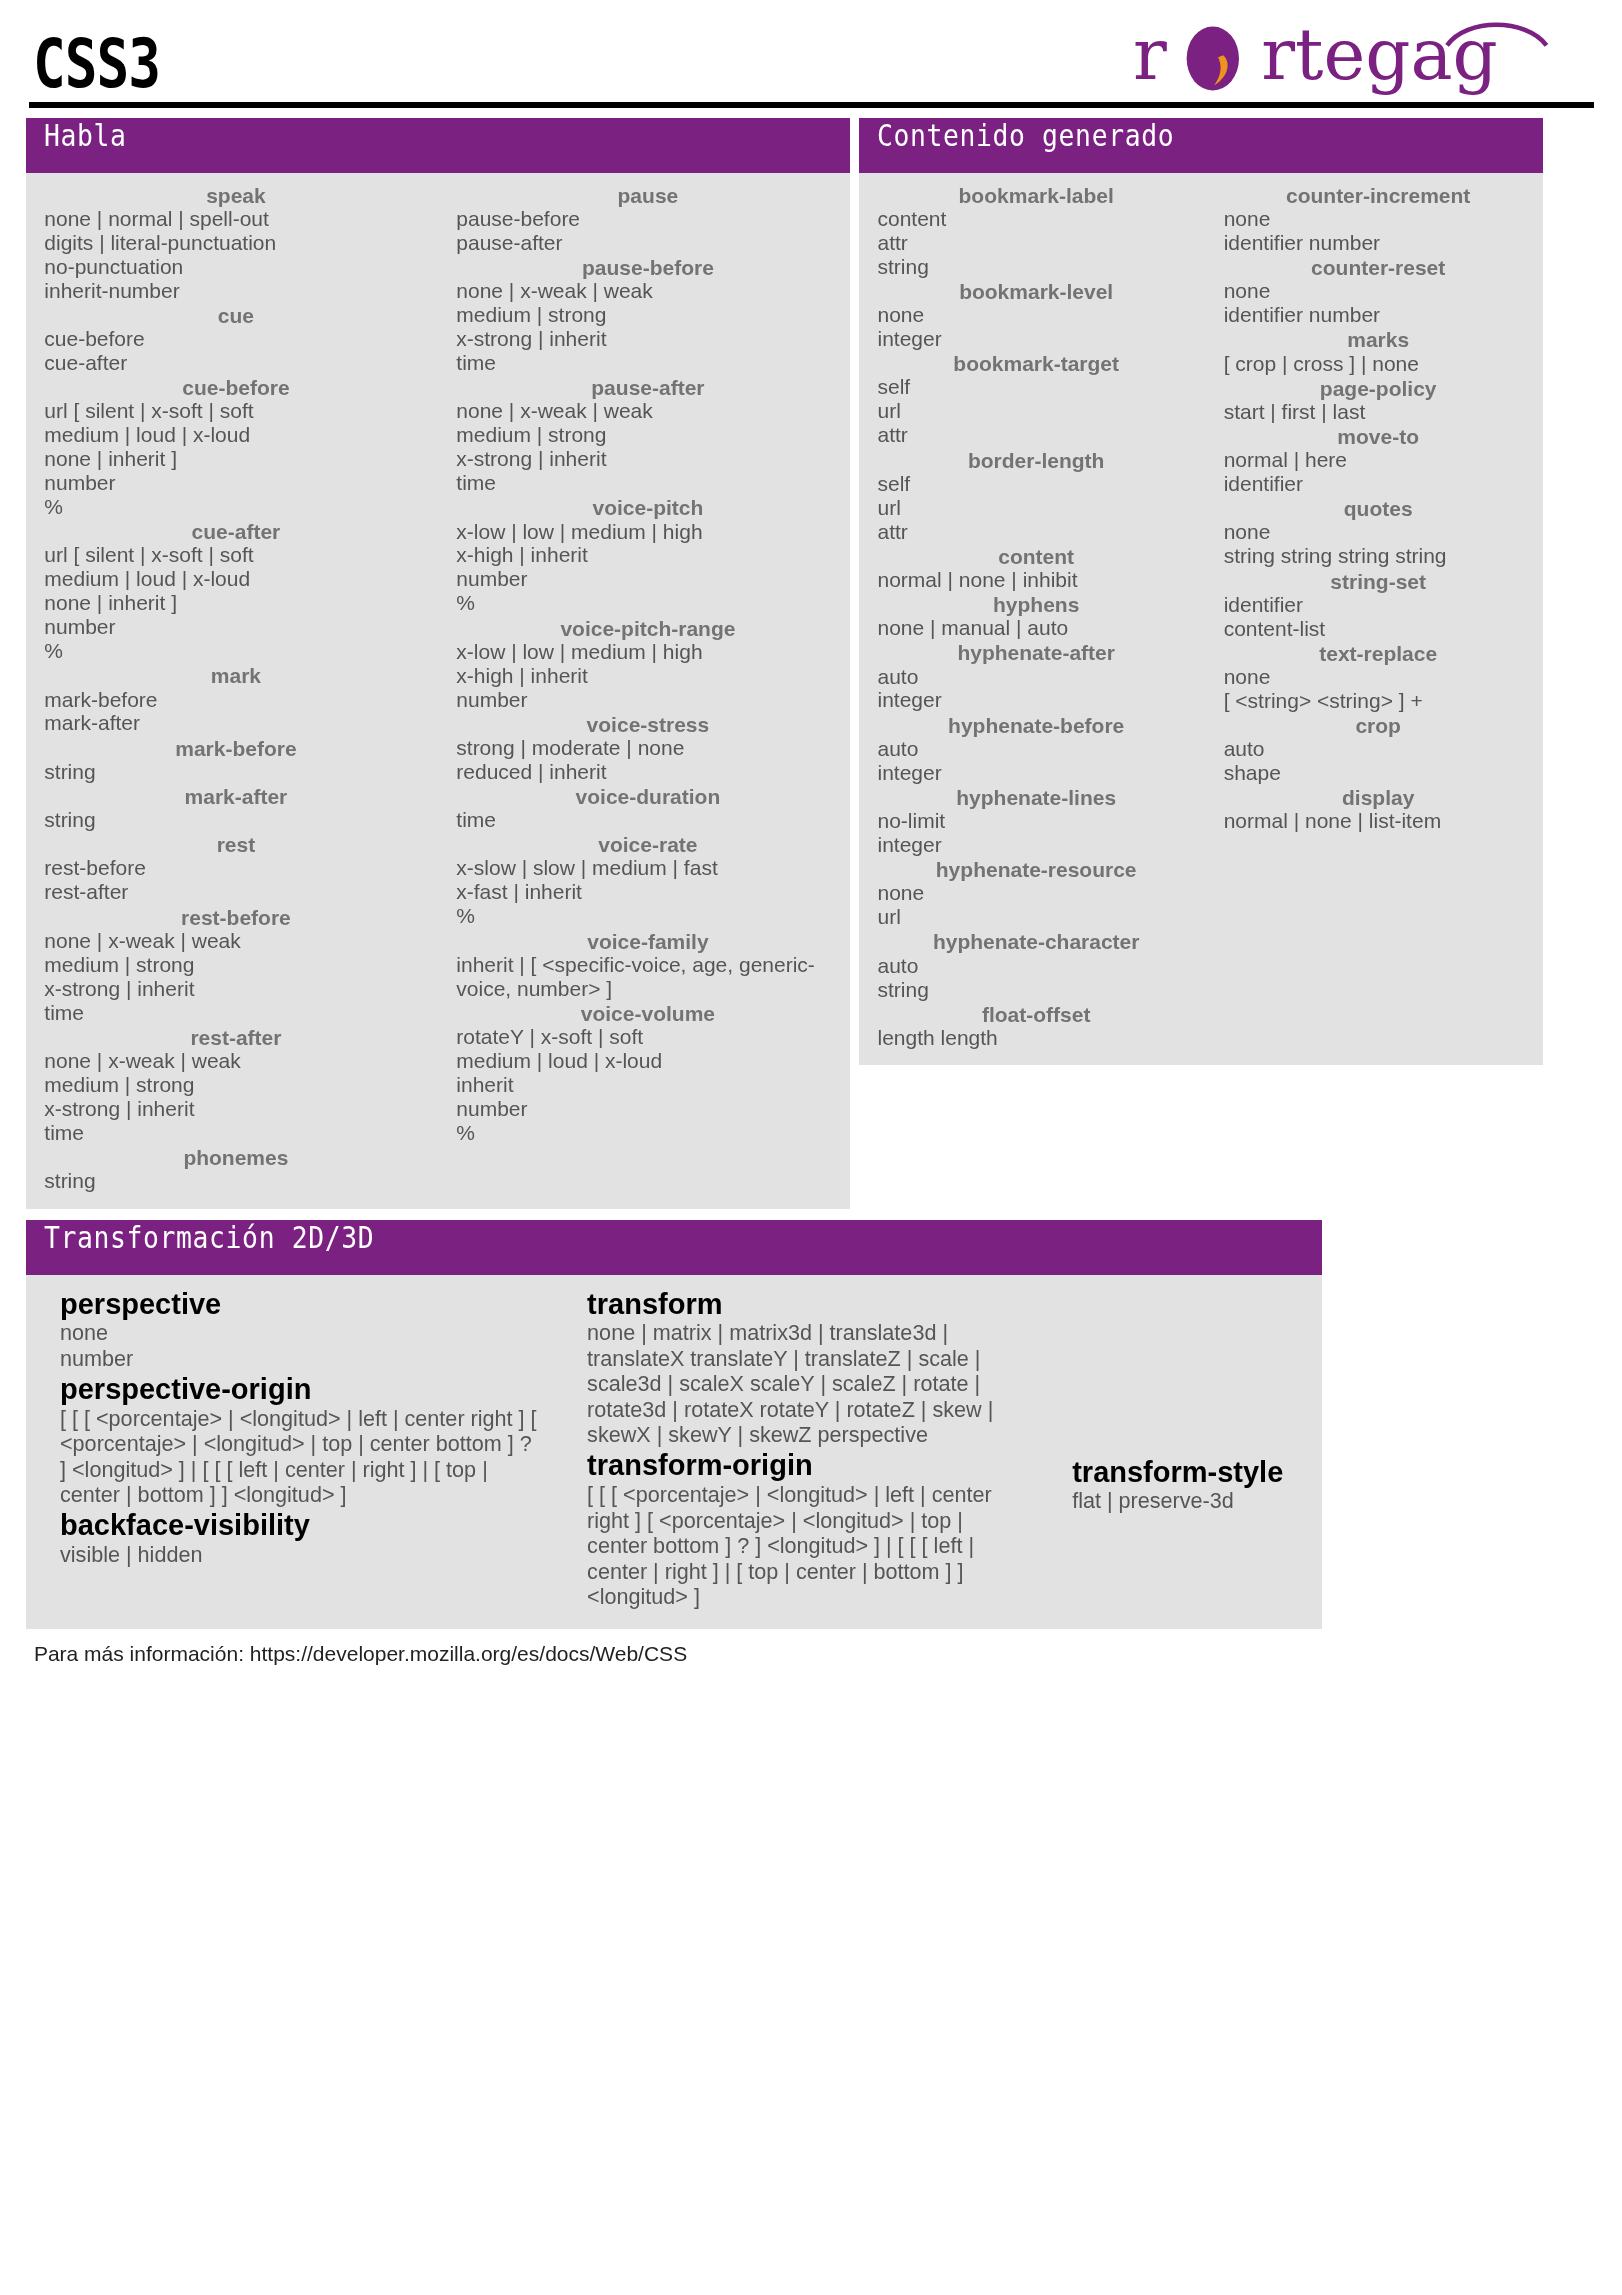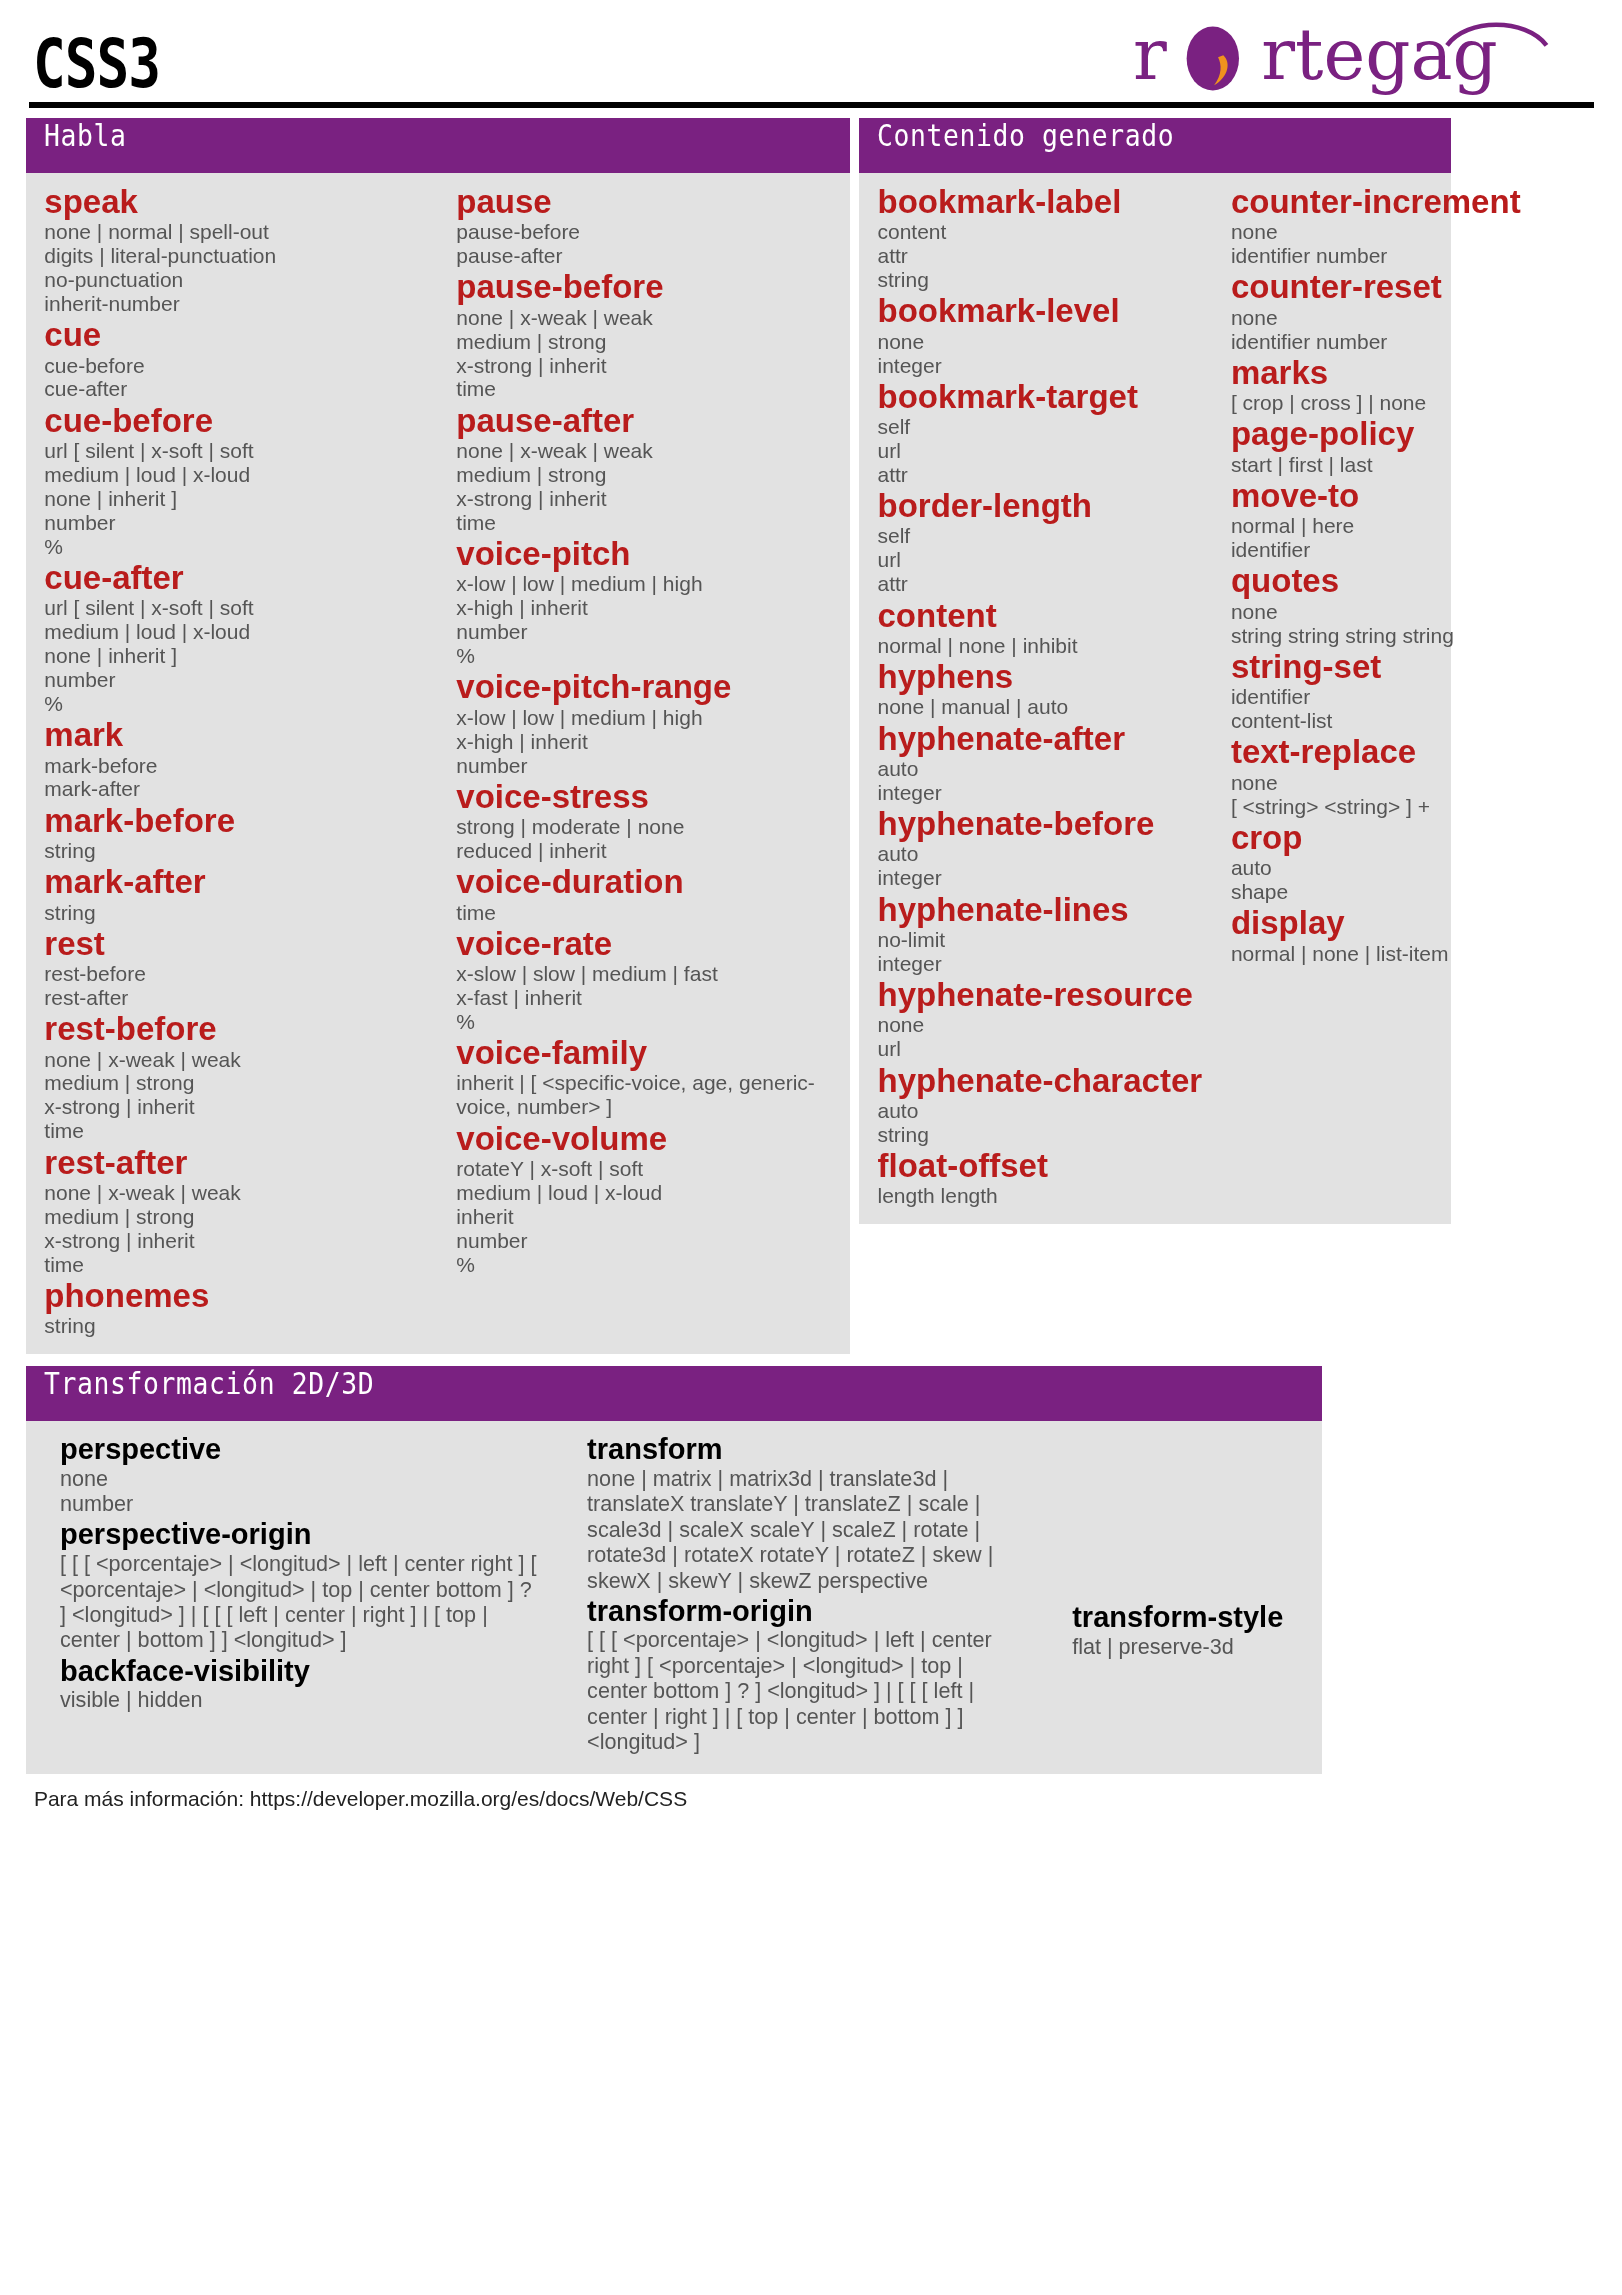--- a/index.html
+++ b/index.html
@@ -61,21 +61,21 @@
   .panels-row {
     display: flex;
     gap: 9.2px;
     align-items: flex-start;
   }
   .panel {
     background: #e2e2e2;
     box-sizing: border-box;
   }
   .panel-habla   { width: 824px; }
-  .panel-contgen { width: 592px; }
+  .panel-contgen { width: 684px; }
   .panel-transf  { width: 1296px; margin-top: 11.8px; }
 
   .panel-header {
     background: #7a2181;
     height: 55px;
     display: flex;
     align-items: flex-start;
     padding-left: 18.3px;
     box-sizing: border-box;
   }
@@ -100,26 +100,27 @@
 
   
   .panel-habla .col-1 { width: 412px; }
   .panel-habla .col-2 { width: 412px; }
   
   .panel-contgen .col-1 { width: 373px; }
   .panel-contgen .col-2 { width: 364px; }
 
   
   .prop {
-    font-size: 33px;
+    font-size: 21px;
     font-weight: bold;
-    color: #b91c1c;
+    color: #737373;
     line-height: 1.10;
     margin-top: 1.3px;
     white-space: nowrap;
+    text-align: center;
   }
   .val {
     font-size: 21px;
     color: #555555;
     line-height: 1.14;
     white-space: nowrap;
   }
   .val.wrap { white-space: normal; }
 
   

